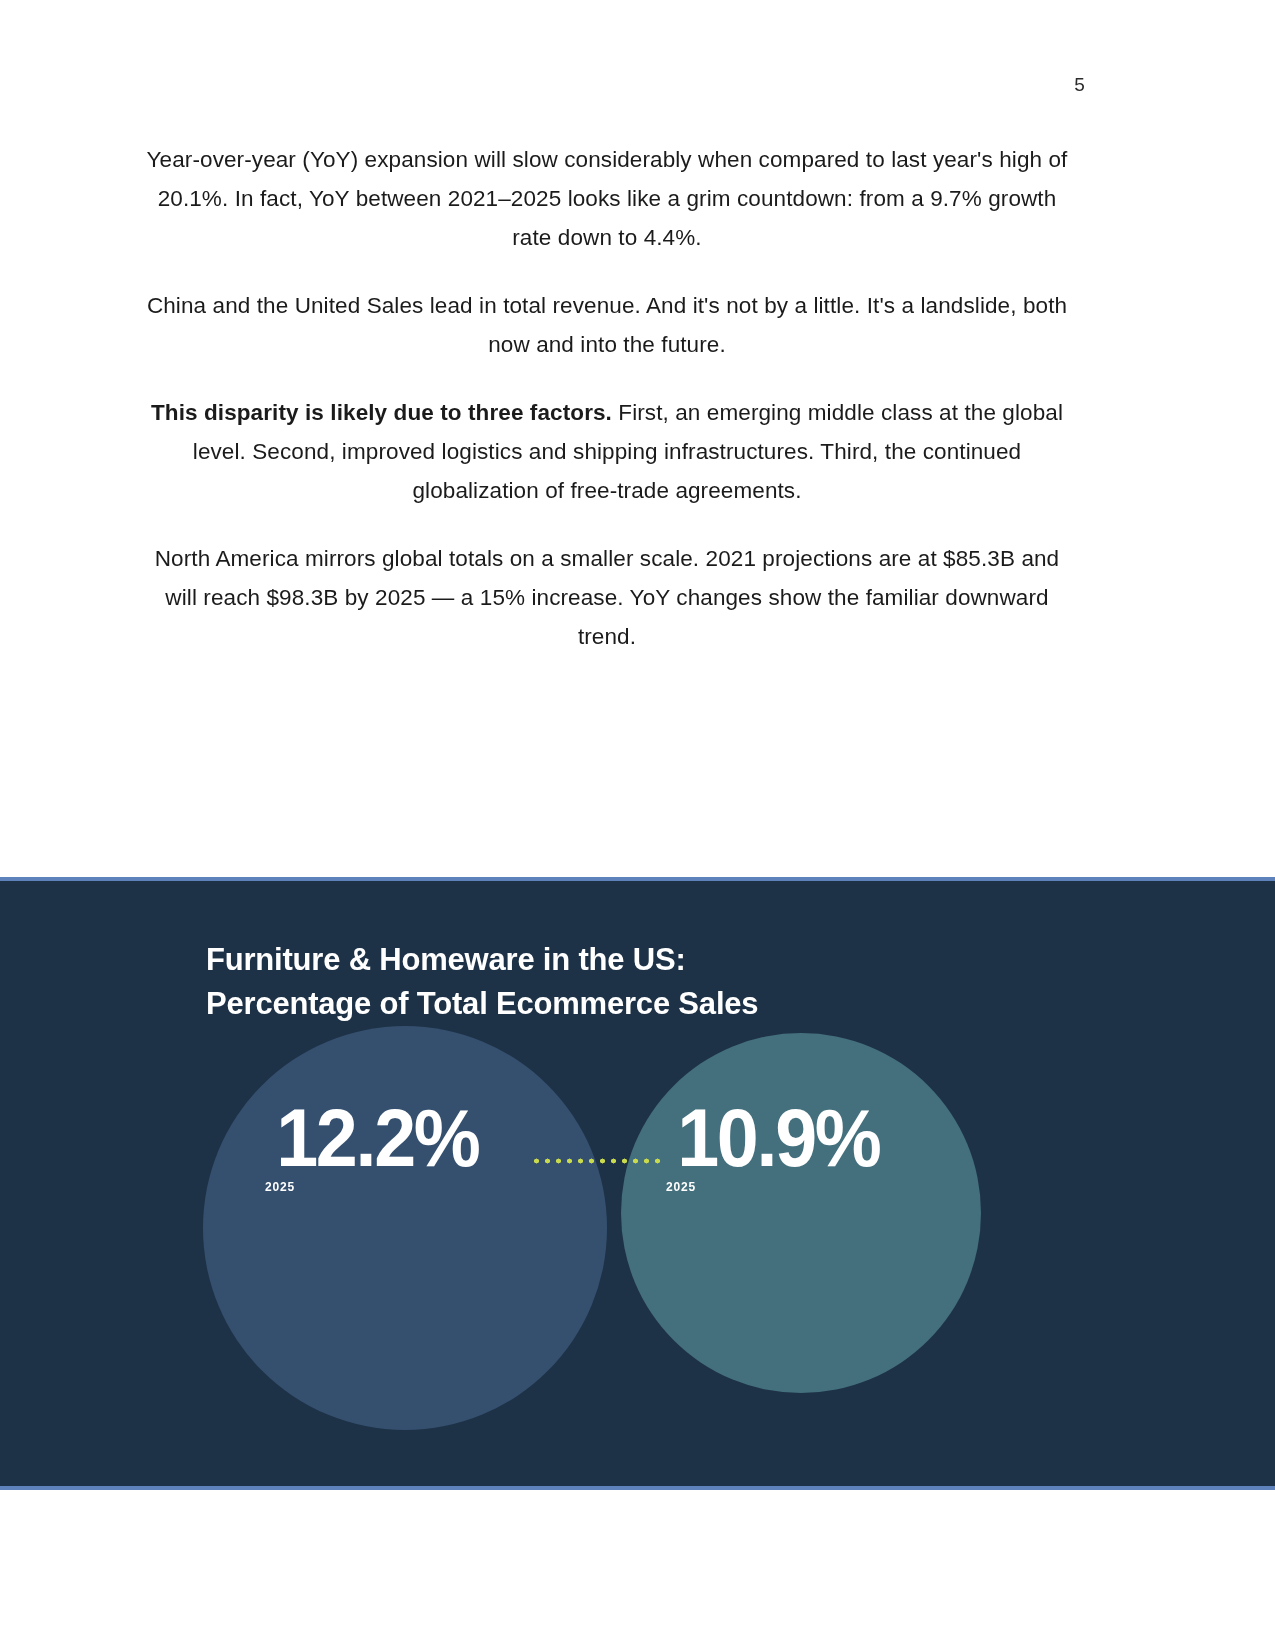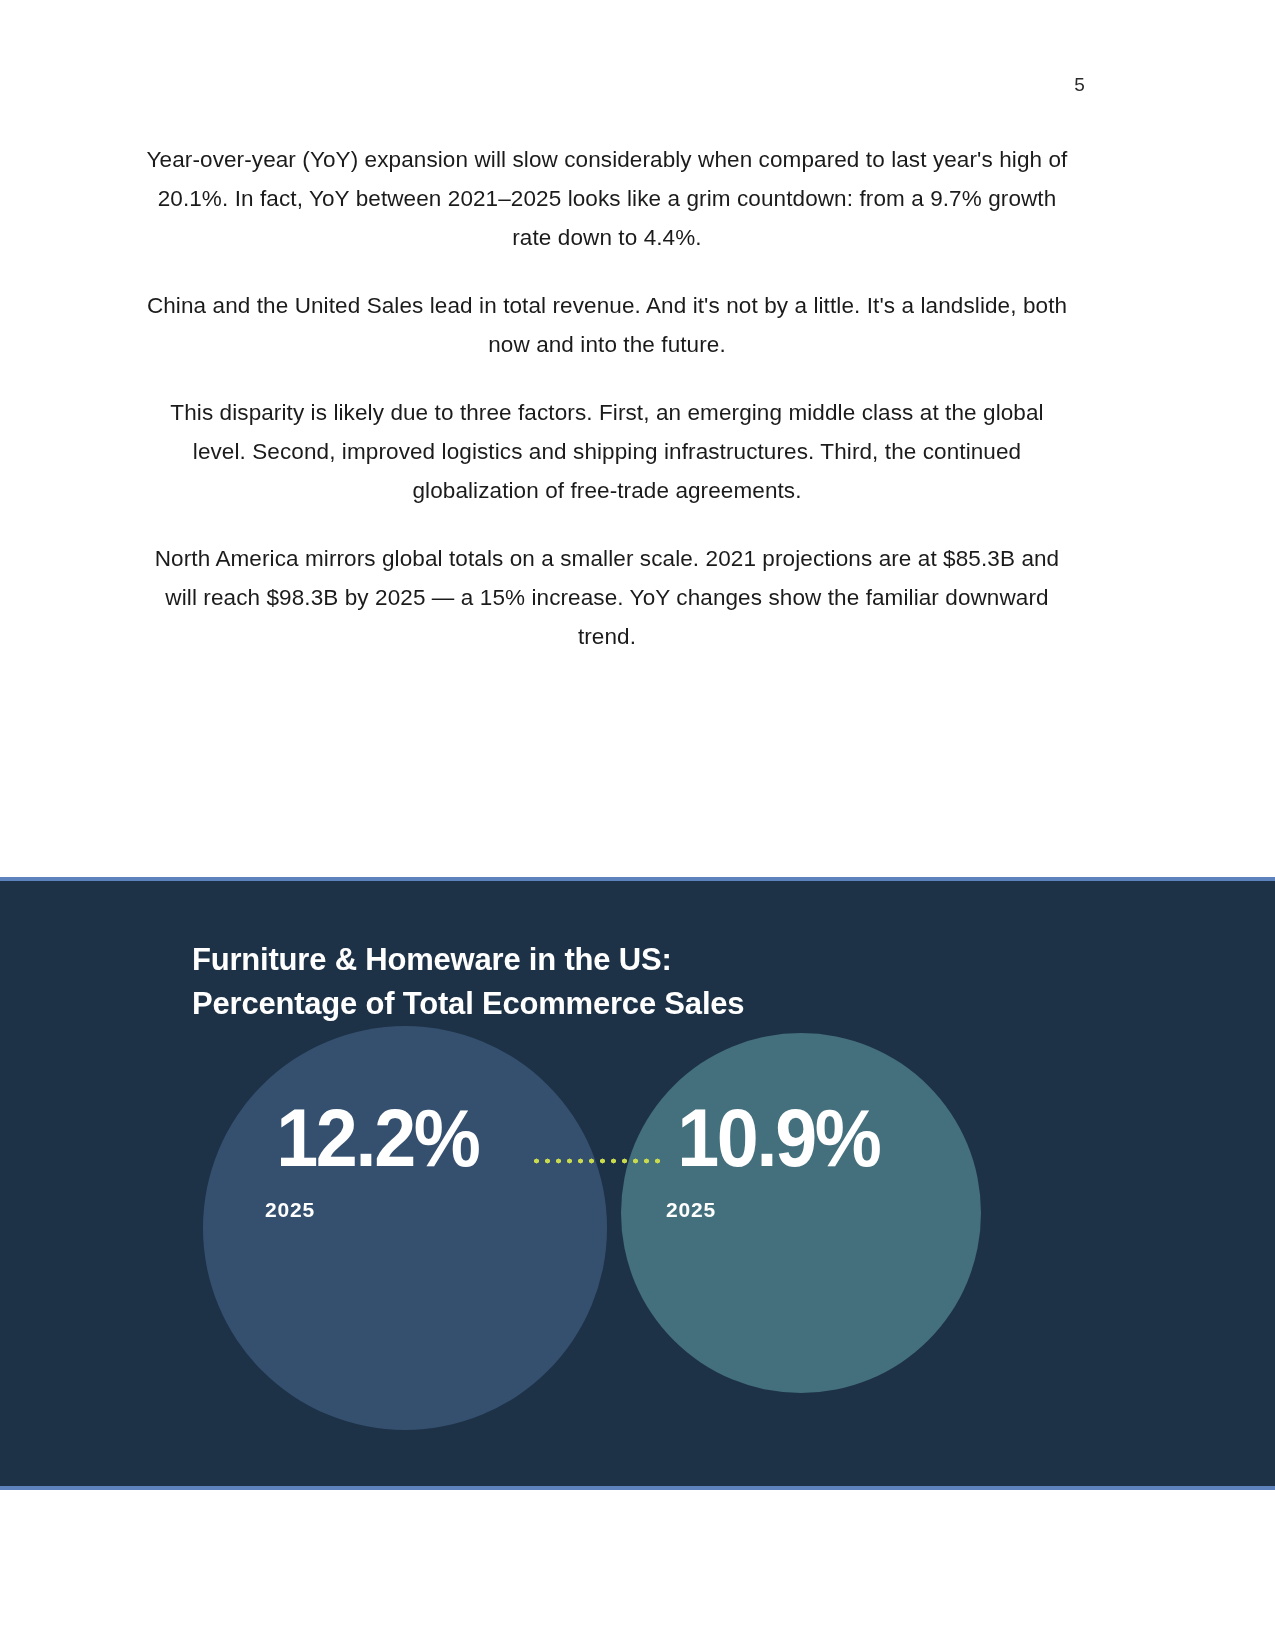--- a/index.html
+++ b/index.html
@@ -37,21 +37,21 @@
   .para {
     font-size: 22.5px;
     line-height: 39px;
     color: #1b1b1b;
     margin: 0 0 29px 0;
     letter-spacing: 0.1px;
     font-weight: 400;
     text-align: center;
   }
   .para:last-child { margin-bottom: 6px; }
-  .para b { font-weight: 400; }
+  .para b { font-weight: 700; }
 
   
   .infographic {
     position: absolute;
     left: 0;
     top: 877px;
     width: 1275px;
     height: 613px;
     background: #1e3247;
     border-top: 4px solid #5d82bc;
@@ -78,21 +78,21 @@
   .circle-right {
     width: 360px;
     height: 360px;
     left: 621px;
     top: 152px;
     background: #44707e;
   }
 
   .info-title {
     position: absolute;
-    left: 192px;
+    left: 206px;
     top: 57px;
     width: 900px;
     color: #ffffff;
     font-size: 31px;
     font-weight: 700;
     line-height: 44px;
     letter-spacing: -0.2px;
     z-index: 5;
   }
   .info-title .line { display: block; }
@@ -106,24 +106,23 @@
   .stat-value {
     font-size: 82px;
     font-weight: 700;
     line-height: 84px;
     letter-spacing: -2.5px;
     white-space: nowrap;
     font-family: "Liberation Sans Narrow", "Liberation Sans", sans-serif;
     transform: scaleX(0.92);
   }
   .stat-year {
-    font-size: 21px;
+    font-size: 12px;
     font-weight: 700;
     letter-spacing: 0.8px;
-    margin-top: 18px;
   }
   .stat-left  { left: 265px; top: 215px; width: 280px; }
   .stat-right { left: 666px; top: 215px; width: 280px; }
 
   .connector {
     position: absolute;
     z-index: 7;
     left: 531px;
     top: 277px;
     width: 134px;

